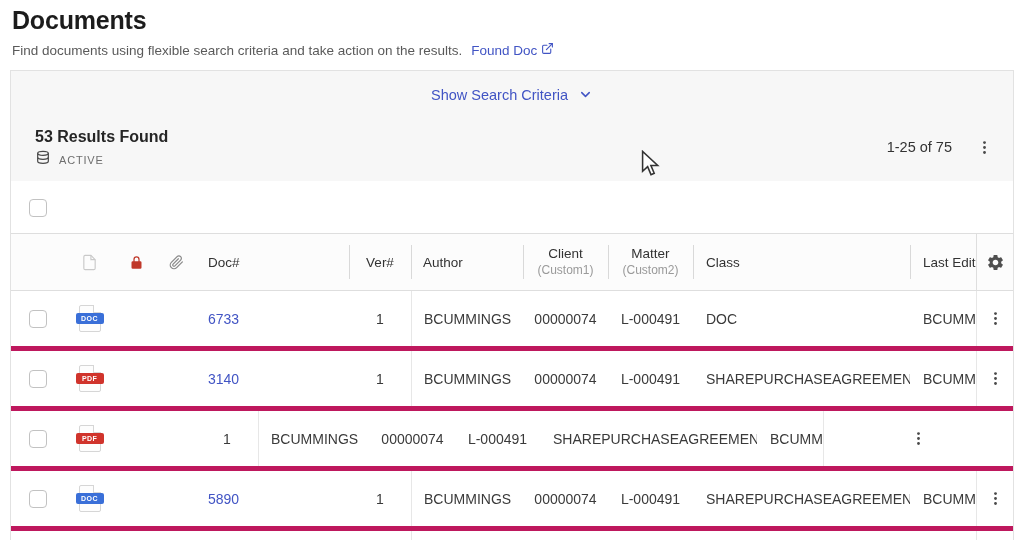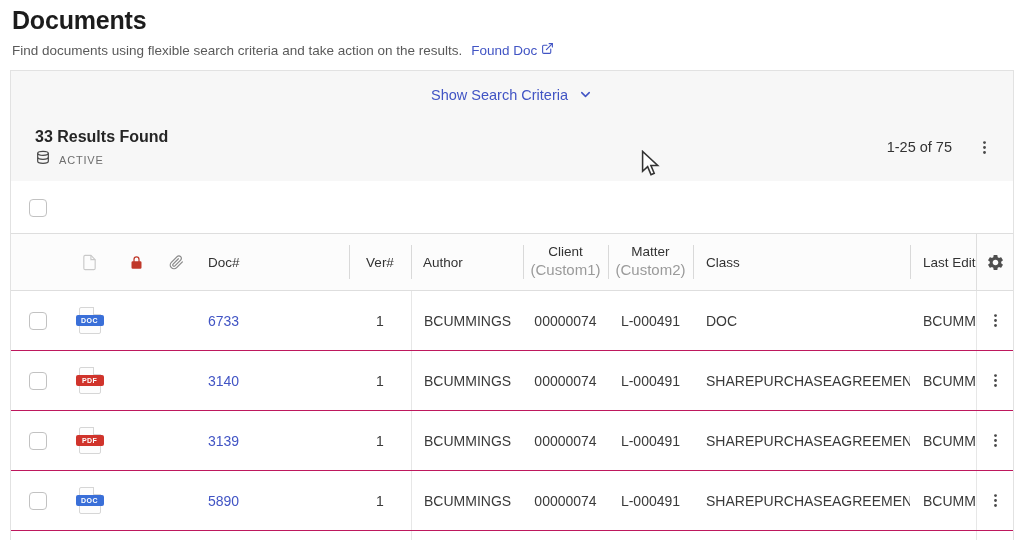--- a/index.html
+++ b/index.html
@@ -52,21 +52,21 @@
   }
 
   
   .thead {
     display:flex; height:58px; align-items:center; background:#fcfcfc;
     border-top:1px solid #dedede; border-bottom:1px solid #dedede;
     font-size:13.5px; color:#333;
   }
   .row {
     display:flex; height:60px; align-items:center; background:#fff;
-    border-bottom:1px solid #be185d; font-size:14px; color:#3a3a3a;
+    border-bottom:5px solid #be185d; font-size:14px; color:#3a3a3a;
   }
   .row.partial { height:22px; border-bottom:none; }
   .cell { position:relative; height:100%; display:flex; align-items:center; overflow:hidden; white-space:nowrap; }
   .c-check  { width:52px;  padding-left:18px; }
   .c-ficon  { width:53px;  justify-content:center; }
   .c-lock   { width:40px;  justify-content:center; }
   .c-clip   { width:40px;  justify-content:center; }
   .c-doc    { width:153px; padding-left:12px; }
   .c-ver    { width:62px;  justify-content:center; }
   .c-author { width:112px; padding-left:12px; }
@@ -75,21 +75,21 @@
   .c-class  { width:217px; padding-left:13px; }
   .c-lasted { width:66px;  padding-left:13px; }
   .c-gear   { width:39px;  flex:1; justify-content:center; }
   .thead .cell.hdiv::before {
     content:""; position:absolute; left:0; top:11px; bottom:11px; width:1px; background:#d9d9d9;
   }
   .thead .c-gear { border-left:1px solid #dedede; }
   .row .c-author { border-left:1px solid #e7e7e7; }
   .row .c-gear   { border-left:1px solid #e7e7e7; }
   .two-line { display:flex; flex-direction:column; align-items:center; line-height:1.25; }
-  .sub-label { font-size:15px; color:#9a9a9a; }
+  .sub-label { font-size:12px; color:#9a9a9a; }
 
   .doc-link { color:#4154c4; text-decoration:none; }
 
   
   .fileicon { position:relative; width:22px; height:27px; }
   .fileicon .page {
     position:absolute; inset:0; background:#fdfdfd; border:1px solid #d6d6d6; border-radius:2px;
   }
   .fileicon .page::after {
     content:""; position:absolute; top:-1px; right:-1px; width:7px; height:7px;
@@ -134,21 +134,21 @@
       <button class="criteria-toggle">
         <span>Show Search Criteria</span>
         <span><svg viewBox="0 0 24 24" width="15" height="15" fill="none" stroke="#4154c4" stroke-width="2.4" stroke-linecap="round" stroke-linejoin="round">
               <polyline points="6 9 12 15 18 9"></polyline>
             </svg></span>
       </button>
     </div>
 
     <div class="results-bar">
       <div class="results-left">
-        <div class="results-count">33 Results Found</div>
+        <div class="results-count">53 Results Found</div>
         <div class="db-row">
           <span><svg viewBox="0 0 24 24" width="16" height="16" fill="none" stroke="#4a4a4a" stroke-width="1.8">
                 <ellipse cx="12" cy="5" rx="8" ry="3"></ellipse>
                 <path d="M4 5v6c0 1.66 3.58 3 8 3s8-1.34 8-3V5"></path>
                 <path d="M4 11v6c0 1.66 3.58 3 8 3s8-1.34 8-3v-6"></path>
               </svg></span>
           <span class="db-label">ACTIVE</span>
         </div>
       </div>
       <div class="results-right">
@@ -306,23 +306,20 @@
           <span class="checkbox"></span>
         </div>
       <div class="cell c-ficon">
           <span class="fileicon">
             <span class="page"></span>
             <span class="fbadge ft-PDF">PDF</span>
           </span>
         </div>
       <div class="cell c-lock"></div>
       <div class="cell c-clip"></div>
-      <div class="cell c-doc">
-          <a href="#" class="doc-link">3139</a>
-        </div>
       <div class="cell c-ver">
           <span>1</span>
         </div>
       <div class="cell c-author">
           <span>BCUMMINGS</span>
         </div>
       <div class="cell c-client">
           <span>00000074</span>
         </div>
       <div class="cell c-matter">

